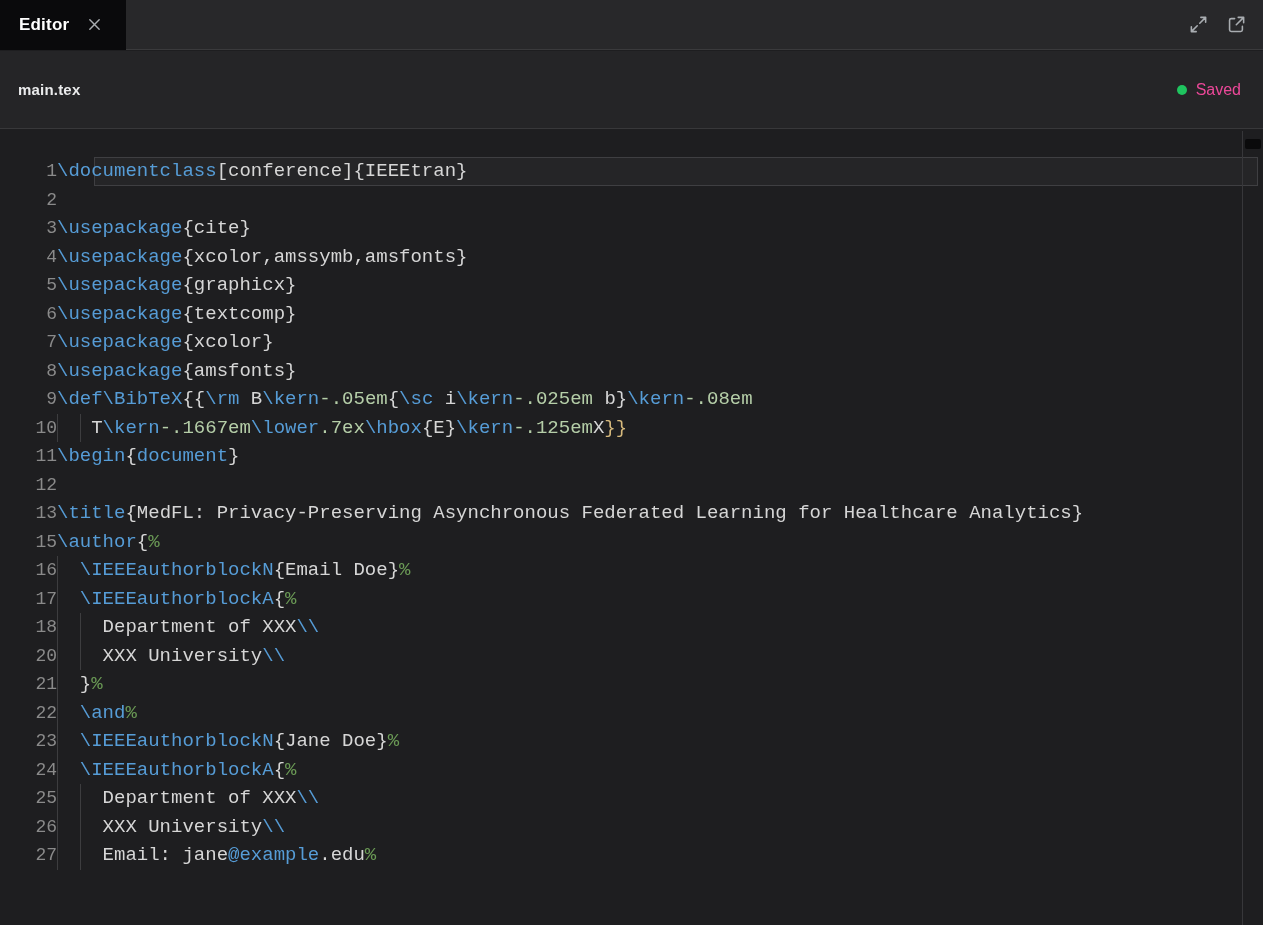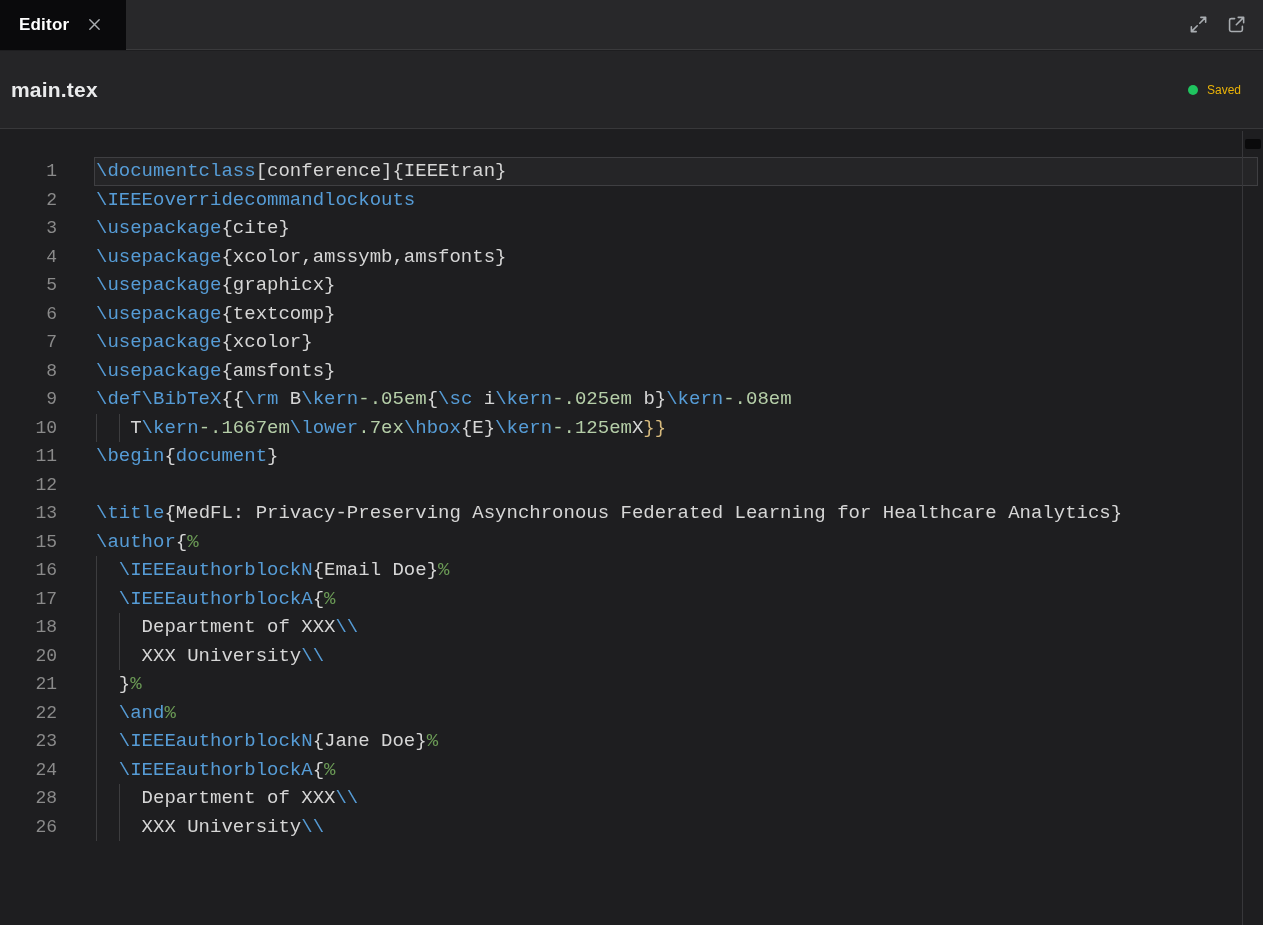--- a/index.html
+++ b/index.html
@@ -14,34 +14,34 @@
   .tab-label { color:#ffffff; font-size:17px; font-weight:700; letter-spacing:.2px; }
   .tab-close { display:flex; align-items:center; }
   .strip-spacer { flex:1; }
   .strip-actions { display:flex; align-items:center; gap:16px; margin-right:16px; }
   .icon-btn { width:22px; height:22px; display:flex; align-items:center; justify-content:center; cursor:pointer; }
   .icon-btn svg { stroke:#a9adb1; }
 
   
   .fileheader { position:absolute; top:51px; left:0; right:0; height:78px; background:#252527;
                 border-bottom:1px solid #38383a; display:flex; align-items:center; }
-  .filename { margin-left:11px; color:#eaebec; font-size:21px; font-weight:700; letter-spacing:.2px; }
+  .filename { margin-left:18px; color:#eaebec; font-size:15px; font-weight:700; letter-spacing:.2px; }
   .header-spacer { flex:1; }
   .status { display:flex; align-items:center; gap:9px; margin-right:22px; }
   .status-dot { width:10px; height:10px; border-radius:50%; }
-  .status-label { color:#eab308; font-size:12px; }
+  .status-label { color:#ec4899; font-size:16px; }
 
   
   .code-area { position:absolute; top:130px; left:0; right:0; bottom:0; background:#1e1e20;
                padding-top:27px; font-family:"Liberation Mono","DejaVu Sans Mono",monospace; }
   .code-row { position:relative; display:flex; height:28.5px; line-height:28.5px; font-size:19px; white-space:pre; }
   .hl-box { position:absolute; left:94px; right:5px; top:0; bottom:0;
             border:1px solid #3f3f42; background:rgba(255,255,255,.035); pointer-events:none; }
   .ln { width:57px; text-align:right; flex:none; color:#8a8a8a; font-size:18px; position:relative; z-index:1; }
-  .lc { margin-left:39px; position:relative; z-index:1; }
+  .lc { position:relative; z-index:1; }
   .guide { position:absolute; top:0; bottom:0; width:0; border-left:1px solid #3d3d3f; }
   .tk-c { color:var(--col-command); }
   .tk-t { color:var(--col-text); }
   .tk-n { color:var(--col-number); }
   .tk-m { color:var(--col-comment); }
   .tk-g { color:var(--col-gold); }
 
   
   .vscroll { position:absolute; top:131px; right:0; bottom:0; width:21px;
              border-left:1px solid #37373a; z-index:3; }
@@ -80,41 +80,42 @@
   <div class="header-spacer"></div>
   <div class="status">
     <span class="status-dot" style="background: rgb(31, 196, 95);"></span>
     <span class="status-label">Saved</span>
   </div>
 </div>
 
 <div class="code-area">
   <div>
       <div class="code-row"><div class="hl-box"></div><div class="ln">1</div><div class="lc"><span class="tk-c">\documentclass</span><span class="tk-t">[conference]{IEEEtran}</span></div></div>
-      <div class="code-row"><div class="ln">2</div><div class="lc"><span class="tk-c">\IEEEoverridecommandlockouts</span></div></div>
+      <div class="code-row"><div class="ln">2</div></div>
       <div class="code-row"><div class="ln">3</div><div class="lc"><span class="tk-c">\usepackage</span><span class="tk-t">{cite}</span></div></div>
       <div class="code-row"><div class="ln">4</div><div class="lc"><span class="tk-c">\usepackage</span><span class="tk-t">{xcolor,amssymb,amsfonts}</span></div></div>
       <div class="code-row"><div class="ln">5</div><div class="lc"><span class="tk-c">\usepackage</span><span class="tk-t">{graphicx}</span></div></div>
       <div class="code-row"><div class="ln">6</div><div class="lc"><span class="tk-c">\usepackage</span><span class="tk-t">{textcomp}</span></div></div>
       <div class="code-row"><div class="ln">7</div><div class="lc"><span class="tk-c">\usepackage</span><span class="tk-t">{xcolor}</span></div></div>
       <div class="code-row"><div class="ln">8</div><div class="lc"><span class="tk-c">\usepackage</span><span class="tk-t">{amsfonts}</span></div></div>
       <div class="code-row"><div class="ln">9</div><div class="lc"><span class="tk-c">\def\BibTeX</span><span class="tk-t">{{</span><span class="tk-c">\rm</span><span class="tk-t"> B</span><span class="tk-c">\kern</span><span class="tk-n">-.05em</span><span class="tk-t">{</span><span class="tk-c">\sc</span><span class="tk-t"> i</span><span class="tk-c">\kern</span><span class="tk-n">-.025em</span><span class="tk-t"> b}</span><span class="tk-c">\kern</span><span class="tk-n">-.08em</span></div></div>
       <div class="code-row"><div class="ln">10</div><div class="lc"><span class="guide" style="left: 0px;"></span><span class="guide" style="left: 22.8px;"></span><span class="tk-t">   T</span><span class="tk-c">\kern</span><span class="tk-n">-.1667em</span><span class="tk-c">\lower</span><span class="tk-n">.7ex</span><span class="tk-c">\hbox</span><span class="tk-t">{E}</span><span class="tk-c">\kern</span><span class="tk-n">-.125em</span><span class="tk-t">X</span><span class="tk-g">}}</span></div></div>
       <div class="code-row"><div class="ln">11</div><div class="lc"><span class="tk-c">\begin</span><span class="tk-t">{</span><span class="tk-c">document</span><span class="tk-t">}</span></div></div>
       <div class="code-row"><div class="ln">12</div><div class="lc"></div></div>
       <div class="code-row"><div class="ln">13</div><div class="lc"><span class="tk-c">\title</span><span class="tk-t">{MedFL: Privacy-Preserving Asynchronous Federated Learning for Healthcare Analytics}</span></div></div>
       <div class="code-row"><div class="ln">15</div><div class="lc"><span class="tk-c">\author</span><span class="tk-t">{</span><span class="tk-m">%</span></div></div>
       <div class="code-row"><div class="ln">16</div><div class="lc"><span class="guide" style="left: 0px;"></span><span class="tk-t">  </span><span class="tk-c">\IEEEauthorblockN</span><span class="tk-t">{Email Doe}</span><span class="tk-m">%</span></div></div>
       <div class="code-row"><div class="ln">17</div><div class="lc"><span class="guide" style="left: 0px;"></span><span class="tk-t">  </span><span class="tk-c">\IEEEauthorblockA</span><span class="tk-t">{</span><span class="tk-m">%</span></div></div>
       <div class="code-row"><div class="ln">18</div><div class="lc"><span class="guide" style="left: 0px;"></span><span class="guide" style="left: 22.8px;"></span><span class="tk-t">    Department of XXX</span><span class="tk-c">\\</span></div></div>
       <div class="code-row"><div class="ln">20</div><div class="lc"><span class="guide" style="left: 0px;"></span><span class="guide" style="left: 22.8px;"></span><span class="tk-t">    XXX University</span><span class="tk-c">\\</span></div></div>
       <div class="code-row"><div class="ln">21</div><div class="lc"><span class="guide" style="left: 0px;"></span><span class="tk-t">  }</span><span class="tk-m">%</span></div></div>
       <div class="code-row"><div class="ln">22</div><div class="lc"><span class="guide" style="left: 0px;"></span><span class="tk-t">  </span><span class="tk-c">\and</span><span class="tk-m">%</span></div></div>
       <div class="code-row"><div class="ln">23</div><div class="lc"><span class="guide" style="left: 0px;"></span><span class="tk-t">  </span><span class="tk-c">\IEEEauthorblockN</span><span class="tk-t">{Jane Doe}</span><span class="tk-m">%</span></div></div>
       <div class="code-row"><div class="ln">24</div><div class="lc"><span class="guide" style="left: 0px;"></span><span class="tk-t">  </span><span class="tk-c">\IEEEauthorblockA</span><span class="tk-t">{</span><span class="tk-m">%</span></div></div>
-      <div class="code-row"><div class="ln">28</div><div class="lc"><span class="guide" style="left: 0px;"></span><span class="guide" style="left: 22.8px;"></span><span class="tk-t">    Department of XXX</span><span class="tk-c">\\</span></div></div>
+      <div class="code-row"><div class="ln">25</div><div class="lc"><span class="guide" style="left: 0px;"></span><span class="guide" style="left: 22.8px;"></span><span class="tk-t">    Department of XXX</span><span class="tk-c">\\</span></div></div>
       <div class="code-row"><div class="ln">26</div><div class="lc"><span class="guide" style="left: 0px;"></span><span class="guide" style="left: 22.8px;"></span><span class="tk-t">    XXX University</span><span class="tk-c">\\</span></div></div>
+      <div class="code-row"><div class="ln">27</div><div class="lc"><span class="guide" style="left: 0px;"></span><span class="guide" style="left: 22.8px;"></span><span class="tk-t">    Email: jane</span><span class="tk-c">@example</span><span class="tk-t">.edu</span><span class="tk-m">%</span></div></div>
     </div>
 </div>
 
 <div class="vscroll">
   <div class="vscroll-thumb"></div>
 </div>
 
 </body></html>

